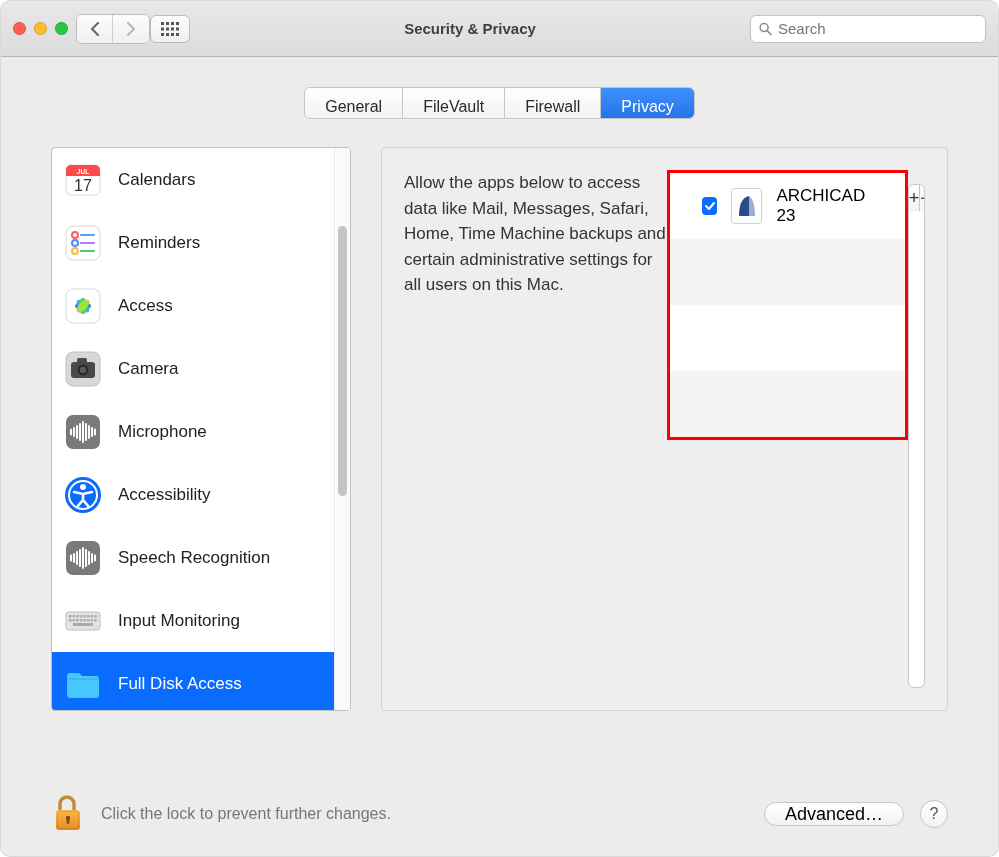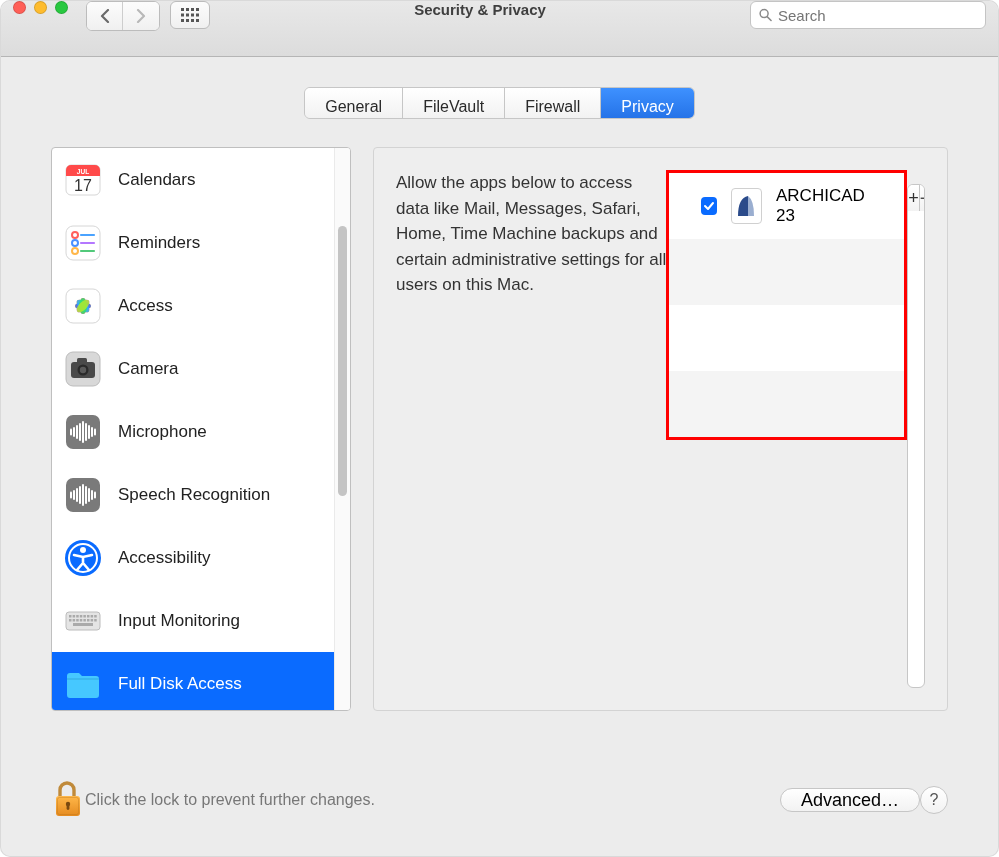--- a/index.html
+++ b/index.html
@@ -17,23 +17,23 @@
   border-radius: 10px;
   border: 1px solid rgba(0,0,0,0.08);
   display: flex;
   flex-direction: column;
 }
 .titlebar {
   height: 56px;
   background: linear-gradient(#e8e8e8, #dcdcdc);
   border-bottom: 1px solid #b5b5b5;
   display: flex;
-  align-items: flex-start;
+  align-items: center;
   padding: 0 12px;
-  gap: 10px;
+  gap: 0;
   border-top-left-radius: 10px;
   border-top-right-radius: 10px;
 }
 .traffic { display: flex; gap: 8px; margin-right: 8px; }
 .traffic span { width: 13px; height: 13px; border-radius: 50%; display: block; border: 0.5px solid rgba(0,0,0,0.15); }
 .t-close { background: #ff5f57; }
 .t-min { background: #febc2e; }
 .t-max { background: #28c840; }
 .seg {
   display: flex;
@@ -107,21 +107,21 @@
   border-right: 1px solid #c6c6c6;
   color: #2a2a2a;
 }
 .tabs button:last-child { border-right: none; }
 .tabs button.active {
   background: linear-gradient(#3e91ff,#2573e8);
   color: #fff;
 }
 .panels {
   display: flex;
-  gap: 22px;
+  gap: 30px;
   flex: 1;
   min-height: 0;
 }
 .sidebar {
   width: 300px;
   height: 564px;
   border: 1px solid #bfbfbf;
   border-radius: 4px;
   background: #fff;
   overflow: hidden;
@@ -220,21 +220,22 @@
   border: none;
   border-right: 1px solid #c6c6c6;
   font-size: 18px;
   line-height: 18px;
   color: #333;
 }
 .addremove button:last-child { border-right: none; }
 .footer {
   display: flex;
   align-items: center;
-  padding: 0 50px 36px 50px;
+  padding: 0 50px 22px 50px;
+  gap: 16px;
 }
 .lock-icon { width: 34px; height: 40px; }
 .lock-text { font-size: 16px; color: #777; flex: 1; }
 .adv-btn {
   height: 24px;
   padding: 0 20px;
   font-size: 18px;
   border: 1px solid #c6c6c6;
   border-radius: 13px;
   background: linear-gradient(#ffffff,#f2f2f2);
@@ -386,46 +387,46 @@
                     <line x1="30" y1="17" x2="30" y2="25"></line>
                     <line x1="33" y1="18.5" x2="33" y2="23.5"></line>
                   </g>
                 </svg>
               </div>
               <span>Microphone</span>
             </div>
             <div class="side-item">
               <div class="side-icon">
                 <svg width="42" height="42" viewBox="0 0 42 42">
+                  <circle cx="21" cy="21" r="18" fill="#0a6bff"></circle>
+                  <circle cx="21" cy="21" r="14" fill="none" stroke="#fff" stroke-width="2"></circle>
+                  <circle cx="21" cy="13" r="3" fill="#fff"></circle>
+                  <path d="M12 18 L21 20 L30 18 M21 20 V26 M21 26 L15 33 M21 26 L27 33" stroke="#fff" stroke-width="2.6" fill="none" stroke-linecap="round"></path>
+                </svg>
+              </div>
+              <span>Accessibility</span>
+            </div>
+            <div class="side-item">
+              <div class="side-icon">
+                <svg width="42" height="42" viewBox="0 0 42 42">
                   <rect x="4" y="4" width="34" height="34" rx="7" fill="#7a7a7a"></rect>
                   <g stroke="#fff" stroke-width="2" stroke-linecap="round">
                     <line x1="9" y1="18.5" x2="9" y2="23.5"></line>
                     <line x1="12" y1="17" x2="12" y2="25"></line>
                     <line x1="15" y1="15" x2="15" y2="27"></line>
                     <line x1="18" y1="13" x2="18" y2="29"></line>
                     <line x1="21" y1="11" x2="21" y2="31"></line>
                     <line x1="24" y1="13" x2="24" y2="29"></line>
                     <line x1="27" y1="15" x2="27" y2="27"></line>
                     <line x1="30" y1="17" x2="30" y2="25"></line>
                     <line x1="33" y1="18.5" x2="33" y2="23.5"></line>
                   </g>
                 </svg>
               </div>
               <span>Speech Recognition</span>
-            </div>
-            <div class="side-item">
-              <div class="side-icon">
-                <svg width="42" height="42" viewBox="0 0 42 42">
-                  <circle cx="21" cy="21" r="18" fill="#0a6bff"></circle>
-                  <circle cx="21" cy="21" r="14" fill="none" stroke="#fff" stroke-width="2"></circle>
-                  <circle cx="21" cy="13" r="3" fill="#fff"></circle>
-                  <path d="M12 18 L21 20 L30 18 M21 20 V26 M21 26 L15 33 M21 26 L27 33" stroke="#fff" stroke-width="2.6" fill="none" stroke-linecap="round"></path>
-                </svg>
-              </div>
-              <span>Accessibility</span>
             </div>
             <div class="side-item">
               <div class="side-icon">
                 <svg width="42" height="42" viewBox="0 0 42 42">
                   <rect x="4" y="12" width="34" height="18" rx="3" fill="#e4e4e4" stroke="#bcbcbc"></rect>
                   <g fill="#aaa">
                     <rect x="7" y="15" width="2.5" height="2.5"></rect>
                     <rect x="10.6" y="15" width="2.5" height="2.5"></rect>
                     <rect x="14.2" y="15" width="2.5" height="2.5"></rect>
                     <rect x="17.8" y="15" width="2.5" height="2.5"></rect>

